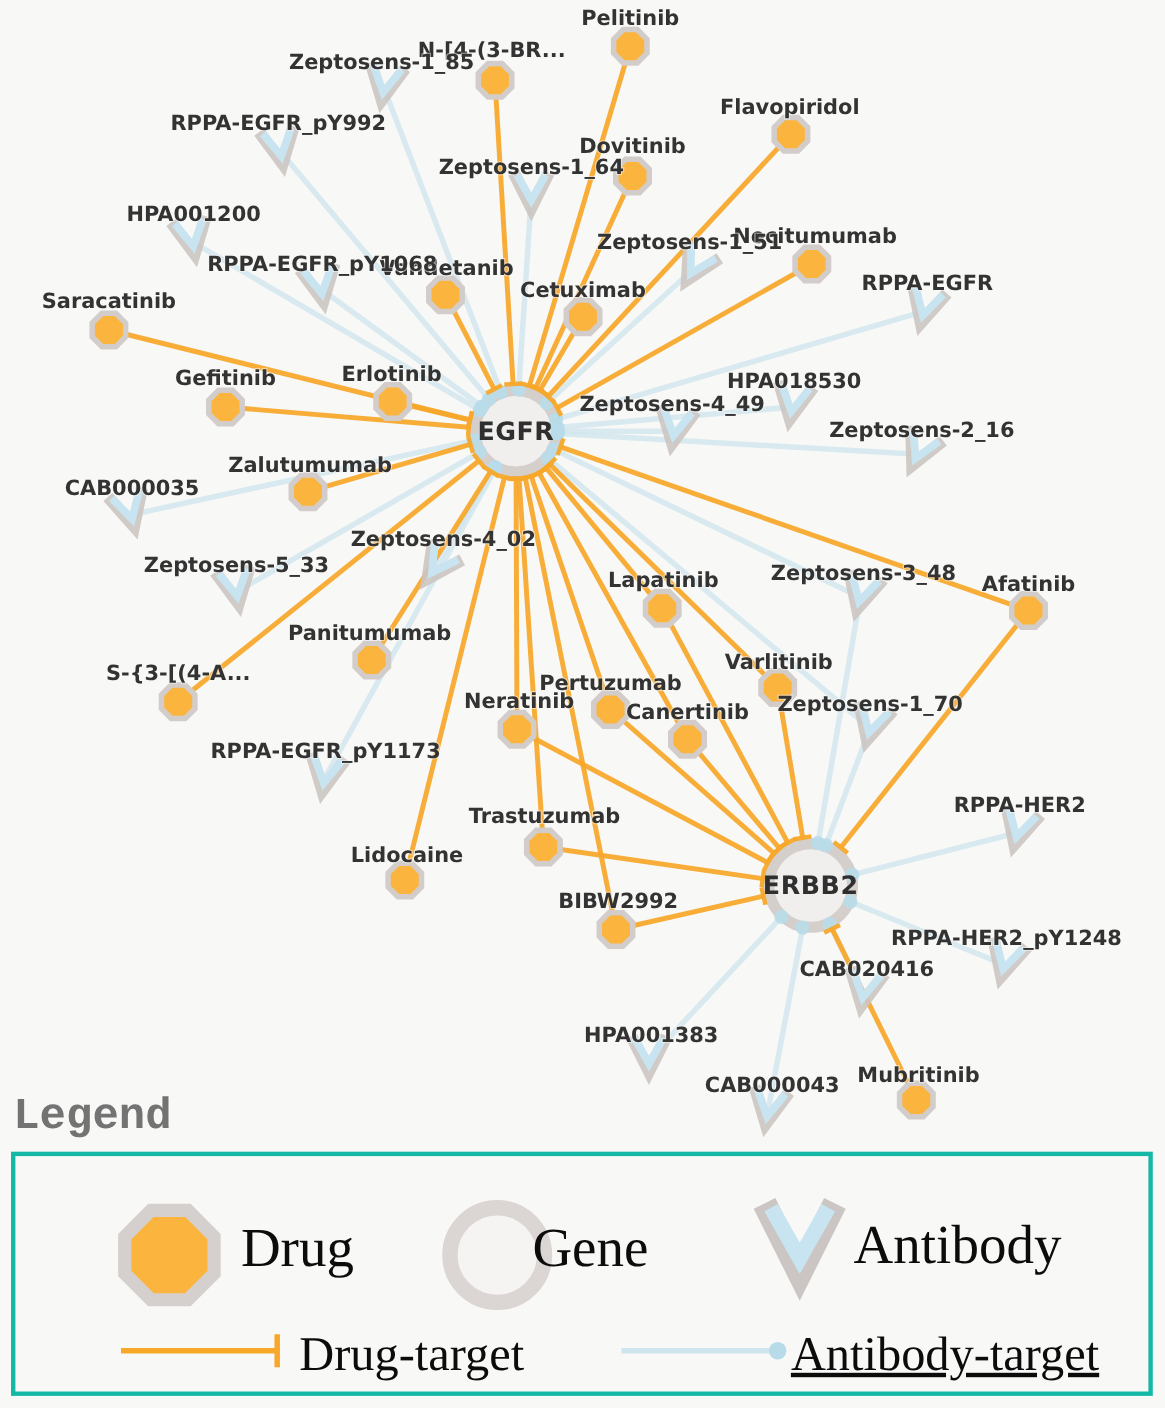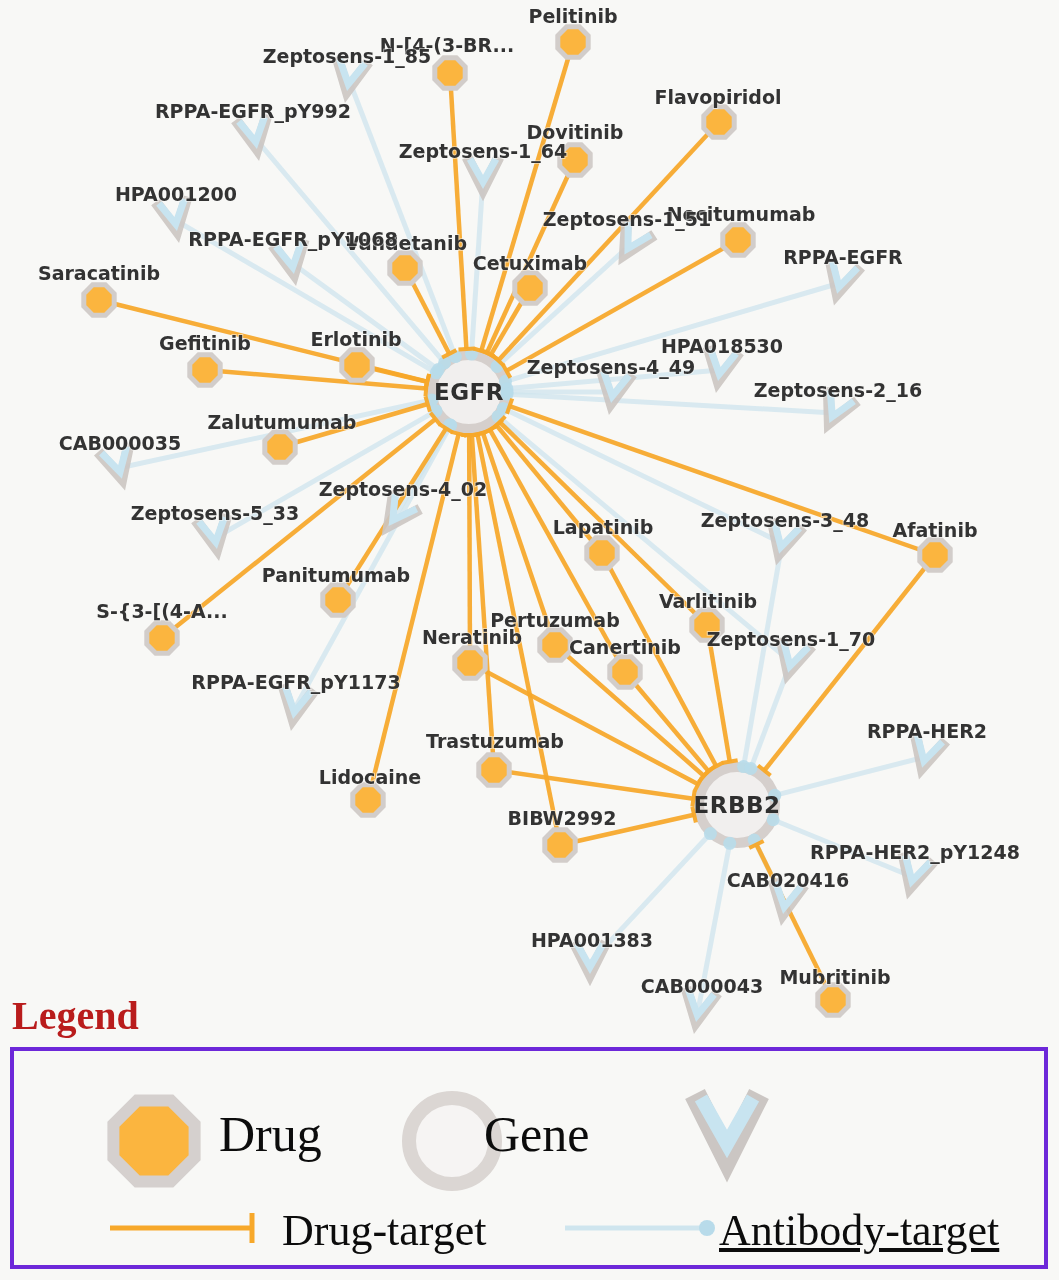--- a/index.html
+++ b/index.html
@@ -14,26 +14,26 @@
     font-weight:bold; fill:#333333; font-size:19px;
     paint-order:stroke; stroke:rgba(248,248,246,0.55); stroke-width:2px;
   }
   .gene-label{
     font-family:"DejaVu Sans", sans-serif;
     font-weight:bold; fill:#2f2f2f; font-size:23px;
     letter-spacing:0.5px;
   }
   .legend-heading{
     position:absolute; left:12px; top:996px;
-    font-family:Liberation Serif, serif; font-weight:bold;
-    font-size:40px; color:#b91c1c; line-height:1;
+    font-family:Liberation Mono, monospace; font-weight:bold;
+    font-size:40px; color:#737373; line-height:1;
   }
   .legend-box{
     position:absolute; left:10px; top:1047px; width:1030px; height:214px;
-    border:4px solid #6d28d9; background:#f8f8f6;
+    border:4px solid #14b8a6; background:#f8f8f6;
   }
   .legend-label{
     position:absolute; font-family:"Liberation Serif", serif;
     color:#0c0c0c; line-height:1; white-space:nowrap;
   }
   .lg-big{font-size:50px;}
   .lg-mid{font-size:44px;}
   .lg-icon{position:absolute;}
 </style>
 </head>
@@ -336,26 +336,27 @@
 
     <svg class="lg-icon" style="left:385px;top:37px;" width="106" height="106" viewBox="-53 -53 106 106">
       <circle cx="0" cy="0" r="43" fill="#f6f4f3" stroke="#dbd6d3" stroke-width="14"></circle>
     </svg>
     <div class="legend-label lg-big" style="left:470px;top:58px;">Gene</div>
 
     <svg class="lg-icon" style="left:658px;top:25px;" width="110" height="120" viewBox="-55 -58 110 120">
       <polyline points="-32,-40 0,24 32,-40" fill="none" stroke="#cbc6c3" stroke-width="22"></polyline>
       <polyline points="-26,-36 0,10 26,-36" fill="none" stroke="#c8e4f0" stroke-width="14"></polyline>
     </svg>
+    <div class="legend-label lg-big" style="left:762px;top:55px;">Antibody</div>
 
     <svg class="lg-icon" style="left:88px;top:155px;" width="170" height="44" viewBox="0 0 170 44">
       <line x1="8" y1="22" x2="150" y2="22" stroke="#f7a82a" stroke-width="5"></line>
       <line x1="150" y1="7" x2="150" y2="37" stroke="#f7a82a" stroke-width="5"></line>
     </svg>
-    <div class="legend-label lg-mid" style="left:268px;top:158px;">Drug-target</div>
+    <div class="legend-label lg-mid" style="left:258px;top:158px;">Drug-target</div>
 
     <svg class="lg-icon" style="left:543px;top:155px;" width="170" height="44" viewBox="0 0 170 44">
       <line x1="8" y1="22" x2="145" y2="22" stroke="#cfe5ee" stroke-width="5"></line>
       <circle cx="150" cy="22" r="8" fill="#b8dbea"></circle>
     </svg>
     <div class="legend-label lg-mid" style="left:705px;top:158px;text-decoration:underline;">Antibody-target</div>
 
   </div>
 </div>
 

